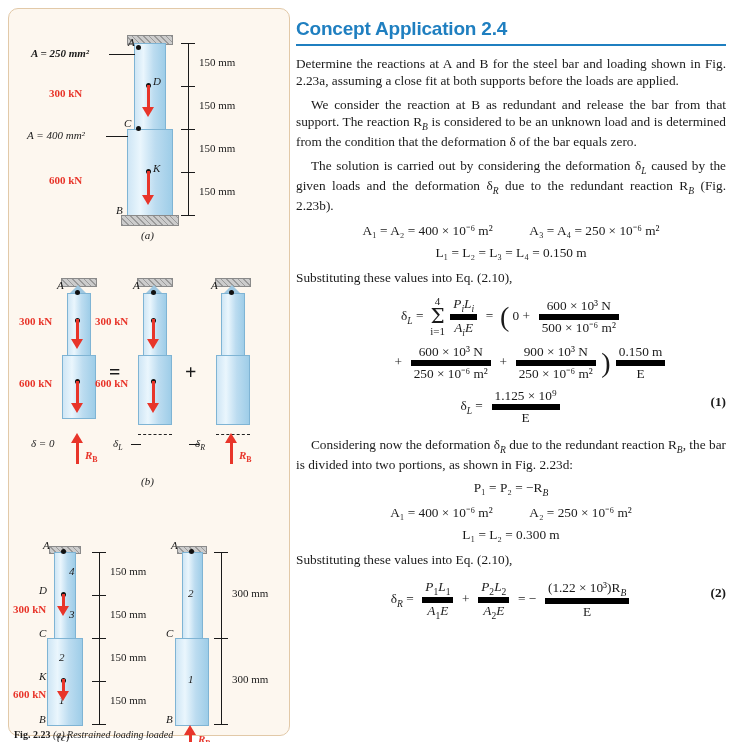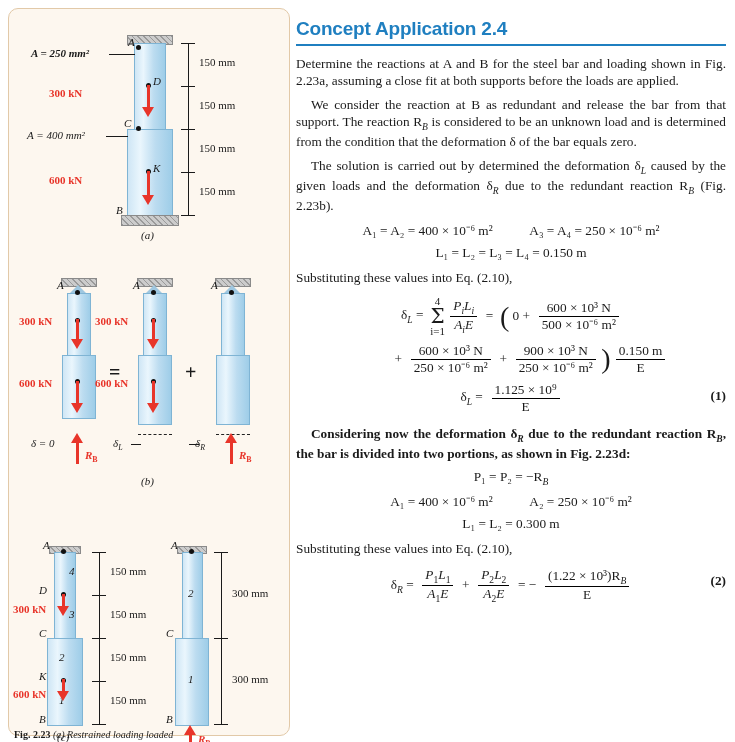--- a/index.html
+++ b/index.html
@@ -151,21 +151,21 @@
     position: absolute;
     right: 0;
     font-weight: bold;
   }
   .frac {
     display: inline-block;
     vertical-align: middle;
     text-align: center;
     margin: 0 2px;
   }
-  .frac .num { display: block; padding: 0 3px; border-bottom: 1px solid #000000; line-height: 1.2;}
+  .frac .num { display: block; padding: 0 3px; border-bottom: 6px solid #000000; line-height: 1.2;}
   .frac .den { display: block; padding: 0 3px; line-height: 1.2;}
   .sum {
     display: inline-block;
     vertical-align: middle;
     text-align: center;
     font-size: 11px;
     line-height: 1;
   }
   .sum .big { font-size: 20px; display: block; line-height: 0.95; font-family: "DejaVu Serif", serif;}
   .paren {
@@ -358,21 +358,21 @@
     <div class="heading">Concept Application 2.4</div>
     <div class="rule"></div>
 
     <p class="body">Determine the reactions at A and B for the steel bar and loading shown in Fig. 2.23a, assuming a close fit at both supports before the loads are applied.</p>
 
     <p class="body indent">
       <span>We consider the reaction at B as redundant and release the bar from that support. The reaction R</span><sub><i>B</i></sub><span> is considered to be an unknown load and is determined from the condition that the deformation δ of the bar equals zero.</span>
     </p>
 
     <p class="body indent">
-      <span>The solution is carried out by determined the deformation δ</span><sub><i>L</i></sub><span> caused by the given loads and the deformation δ</span><sub><i>R</i></sub><span> due to the redundant reaction R</span><sub><i>B</i></sub><span> (Fig. 2.23b).</span>
+      <span>The solution is carried out by considering the deformation δ</span><sub><i>L</i></sub><span> caused by the given loads and the deformation δ</span><sub><i>R</i></sub><span> due to the redundant reaction R</span><sub><i>B</i></sub><span> (Fig. 2.23b).</span>
     </p>
 
 
 
     <div class="eq">
       <span style="margin-right:34px;">A₁ = A₂ = 400 × 10⁻⁶ m²</span>
       <span>A₃ = A₄ = 250 × 10⁻⁶ m²</span>
     </div>
 
     <div class="eq">
@@ -421,21 +421,21 @@
 
     <div class="eq" style="">
       <span>δ<sub><i>L</i></sub> =&nbsp;</span>
       <span class="frac">
         <span class="num">1.125 × 10⁹</span>
         <span class="den">E</span>
       </span>
       <span class="tag" style="top:6px;">(1)</span>
     </div>
 
-    <p class="body indent" style="margin-top:10px;font-weight:bold;">
+    <p class="body indent" style="margin-top:10px;">
       <span>Considering now the deformation δ</span><sub><i>R</i></sub><span> due to the redundant reaction R</span><sub><i>B</i></sub><span>, the bar is divided into two portions, as shown in Fig. 2.23d:</span>
     </p>
 
     <div class="eq">
       <span>P₁ = P₂ = −R</span><sub><i>B</i></sub>
     </div>
 
     <div class="eq">
       <span style="margin-right:34px;">A₁ = 400 × 10⁻⁶ m²</span>
       <span>A₂ = 250 × 10⁻⁶ m²</span>

